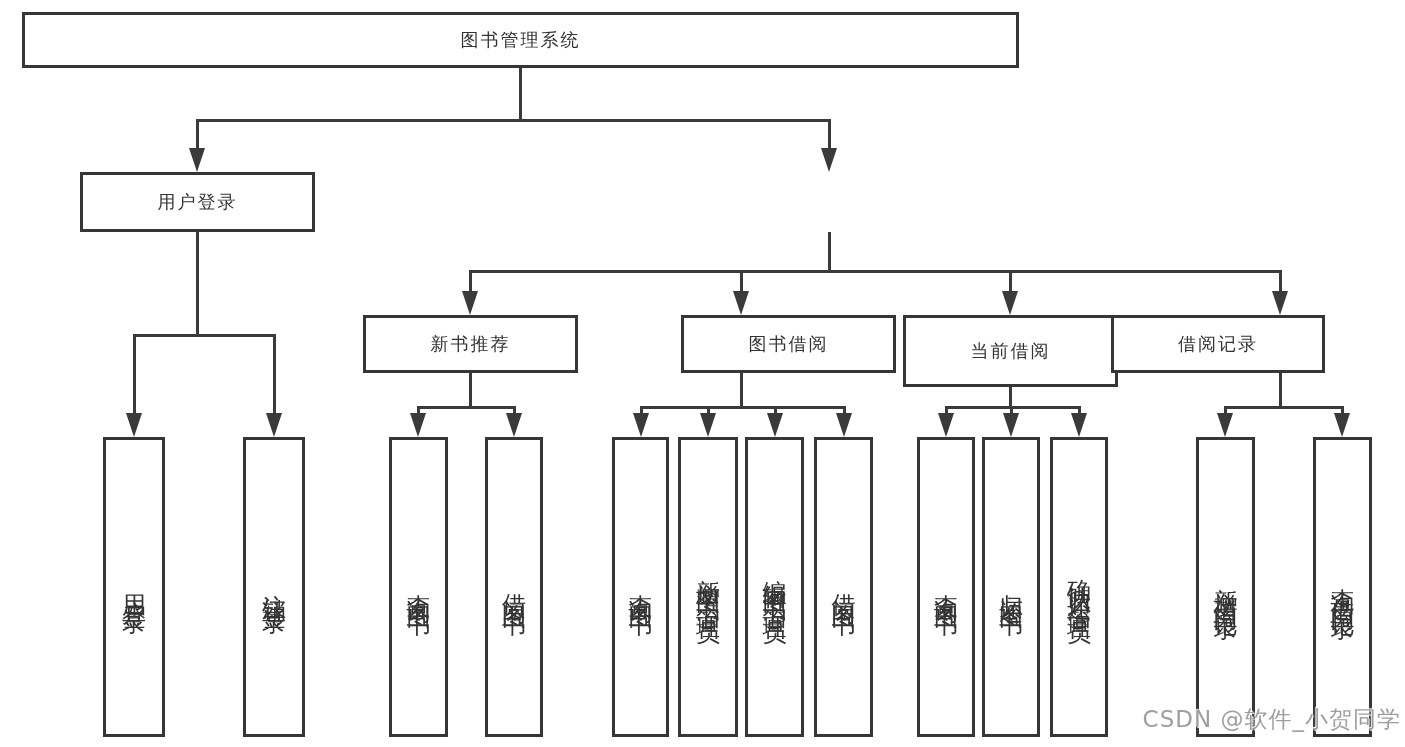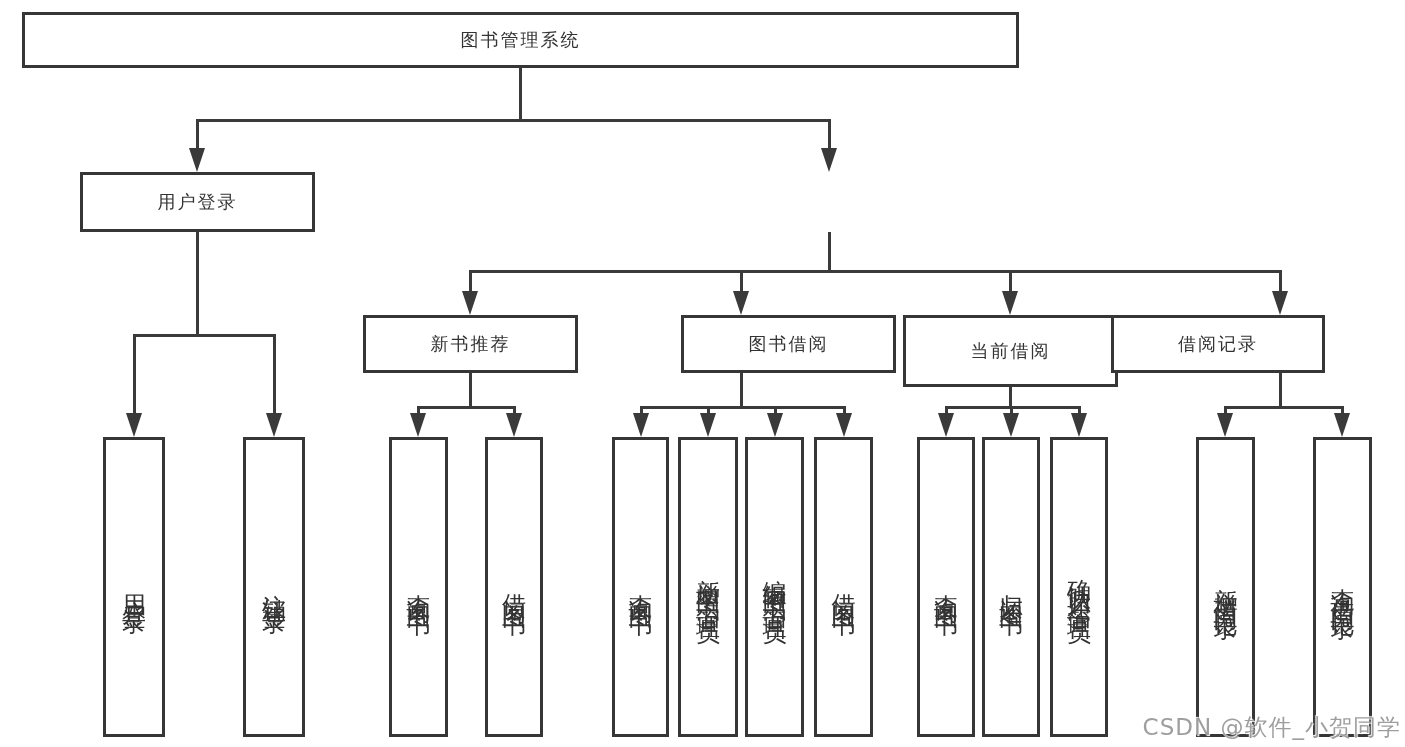--- a/index.html
+++ b/index.html
@@ -37,21 +37,21 @@
   .v .lbl {
     writing-mode: vertical-rl;
     text-orientation: mixed;
     font-size: 24px;
     letter-spacing: 6px;
     line-height: 1;
   }
   #watermark {
     position: absolute;
     right: 4px;
-    bottom: 4px;
+    bottom: 12px;
     font-size: 23px;
     letter-spacing: 1px;
     color: #9e9e9e;
     text-shadow: 1px 1px 1px #ffffff, -1px -1px 1px #ffffff;
     white-space: nowrap;
   }
 </style>
 </head>
 <body>
 

